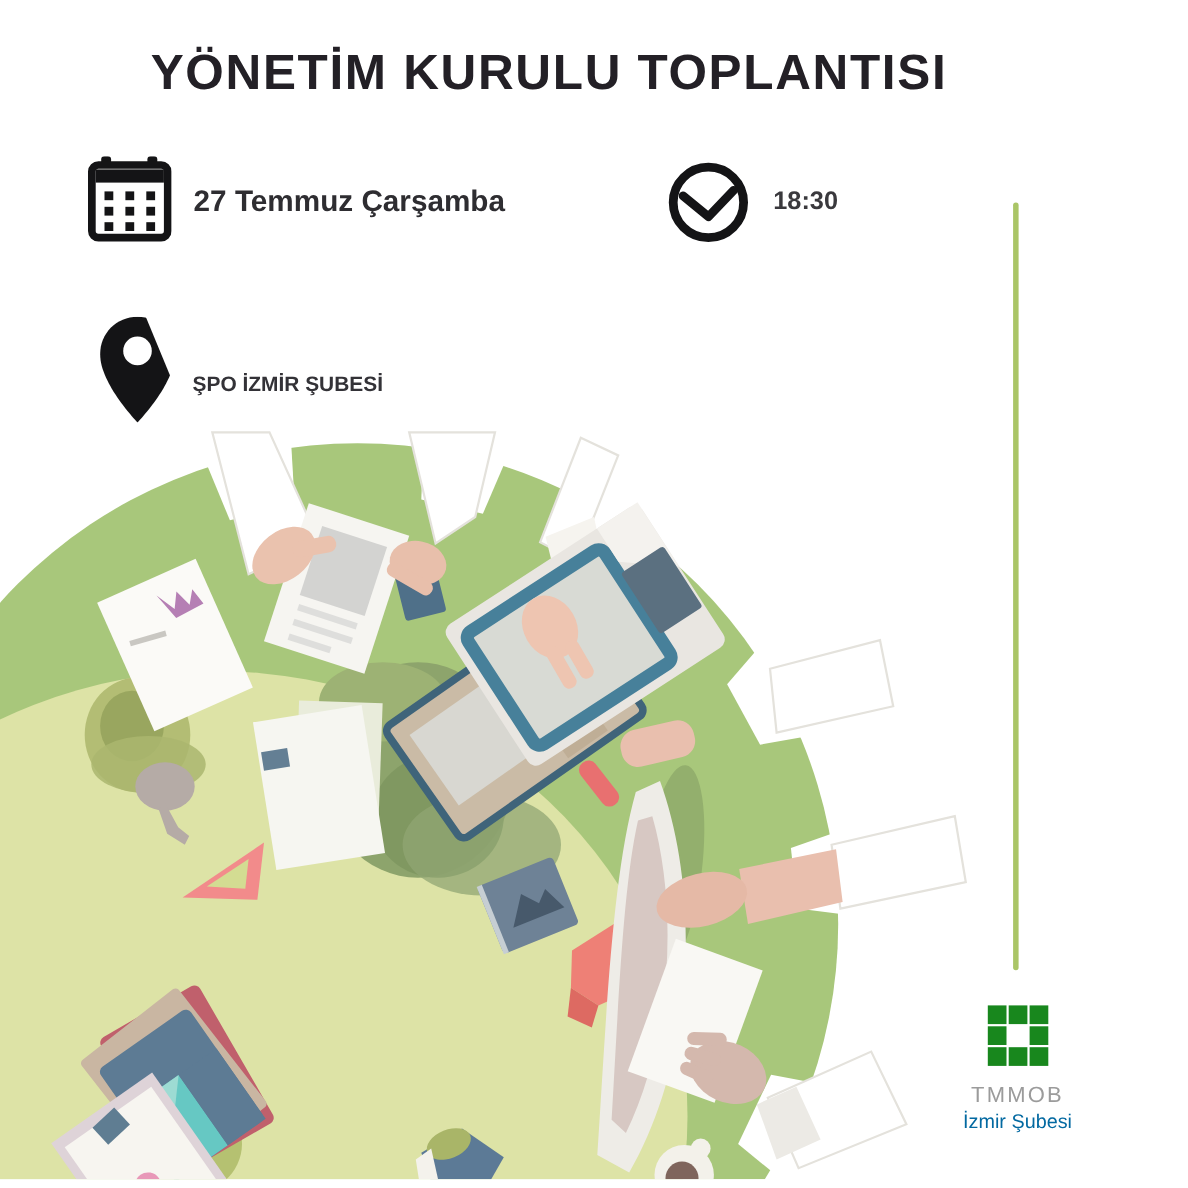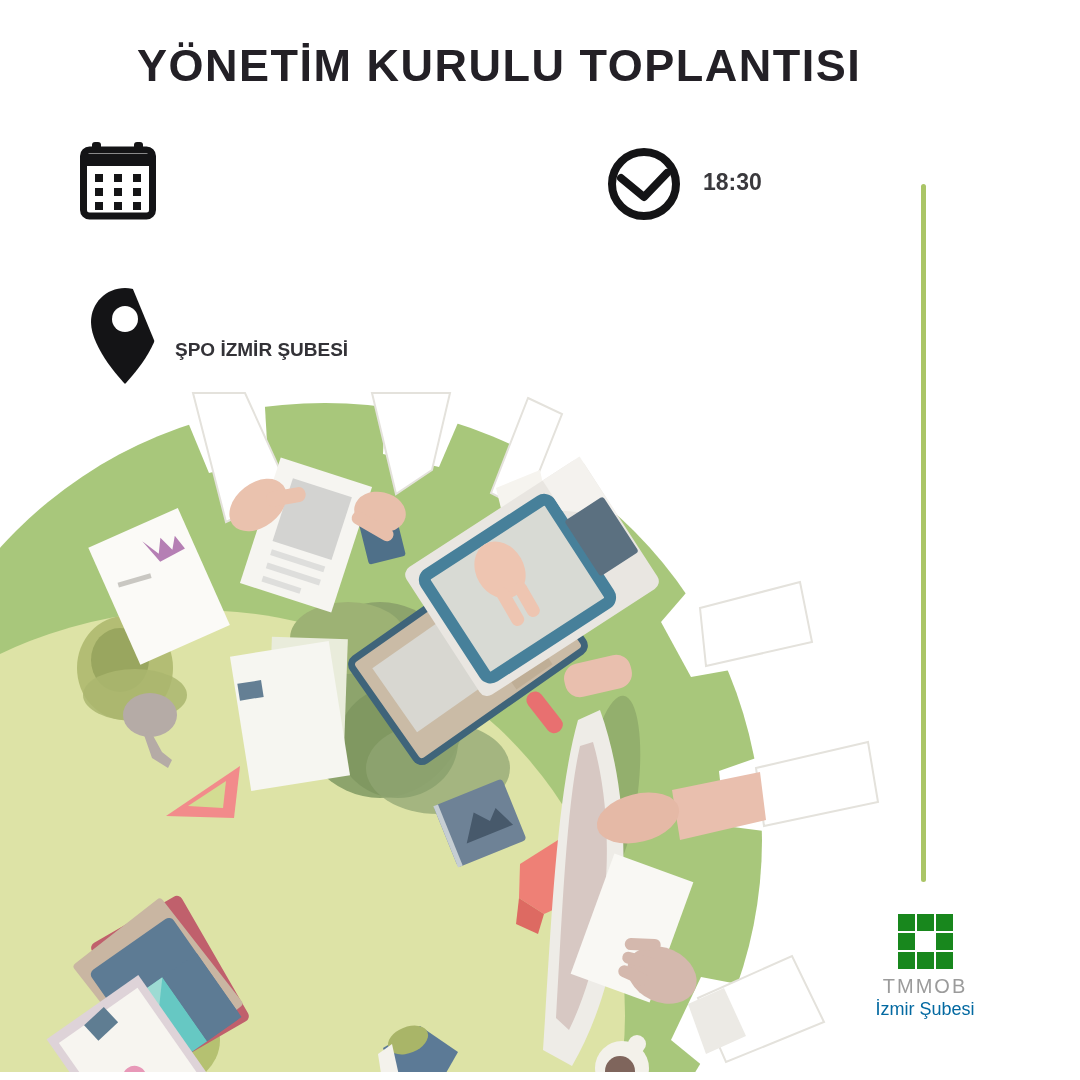--- a/index.html
+++ b/index.html
@@ -13,21 +13,21 @@
   #time-label{left:703px;top:169px;font-size:23px;color:#3a393d;}
   #location-label{left:175px;top:339px;font-size:19px;color:#333237;}
   #illustration{left:0;top:0;width:1080px;height:1080px;z-index:1;}
   #accent-line{left:921px;top:184px;width:5px;height:698px;background:#aac566;
                border-radius:3px;z-index:4;}
   #logo-block{left:795px;top:914px;width:260px;text-align:center;z-index:5;}
   #logo-grid{display:inline-grid;grid-template-columns:repeat(3,17px);
              grid-template-rows:repeat(3,17px);gap:2px;}
   .logo-sq{background:#18871d;}
   .logo-sq.hole{background:#ffffff;}
-  #logo-parent{margin-top:6px;font-size:20px;letter-spacing:2px;color:#9b9b9b;}
+  #logo-parent{margin-top:16px;font-size:20px;letter-spacing:2px;color:#9b9b9b;}
   #logo-org{font-size:23px;font-weight:bold;color:#3a3a3a;margin-top:1px;}
   #logo-branch{font-size:18px;color:#0369a1;margin-top:1px;}
   svg{display:block;}
 </style>
 </head>
 <body>
 
 <div id="poster">
 
   <svg id="illustration" class="abs" viewBox="0 0 1080 1080" width="1080" height="1080" aria-hidden="true">
@@ -216,20 +216,21 @@
         <rect x="34" y="32" width="8" height="8"></rect>
         <rect x="53" y="32" width="8" height="8"></rect>
       <rect x="15" y="46" width="8" height="8"></rect>
         <rect x="34" y="46" width="8" height="8"></rect>
         <rect x="53" y="46" width="8" height="8"></rect>
       <rect x="15" y="60" width="8" height="8"></rect>
         <rect x="34" y="60" width="8" height="8"></rect>
         <rect x="53" y="60" width="8" height="8"></rect>
     </g>
   </svg>
+  <div id="date-label" class="abs info-label">27 Temmuz Çarşamba</div>
 
   <svg class="abs" style="left:606px;top:146px;" width="76" height="76" viewBox="0 0 76 76">
     <circle cx="38" cy="38" r="32" fill="#ffffff" stroke="#141416" stroke-width="8"></circle>
     <polyline points="15,32 38,51 61,27" fill="none" stroke="#141416" stroke-width="8" stroke-linecap="round" stroke-linejoin="round"></polyline>
   </svg>
   <div id="time-label" class="abs info-label">18:30</div>
 
   <svg class="abs" style="left:91px;top:288px;" width="68" height="98" viewBox="0 0 68 98">
     <path d="M34 0 C15 0 0 15 0 34 C0 61 34 96 34 96 C34 96 68 61 68 34 C68 15 53 0 34 0 Z" fill="#141416"></path>
     <circle cx="34" cy="31" r="13" fill="#ffffff"></circle>

